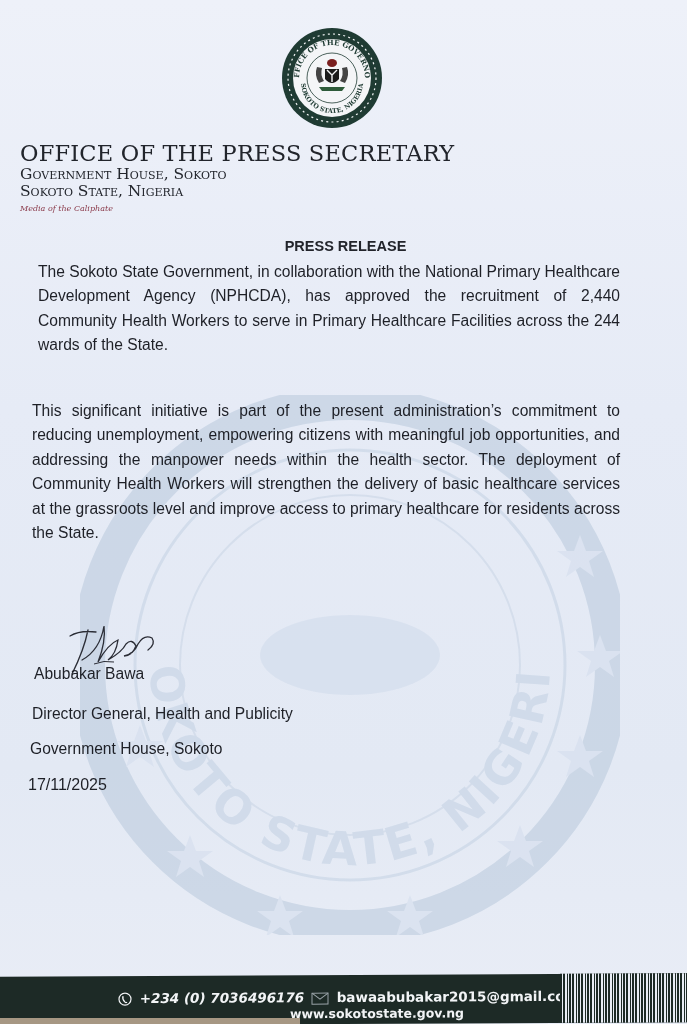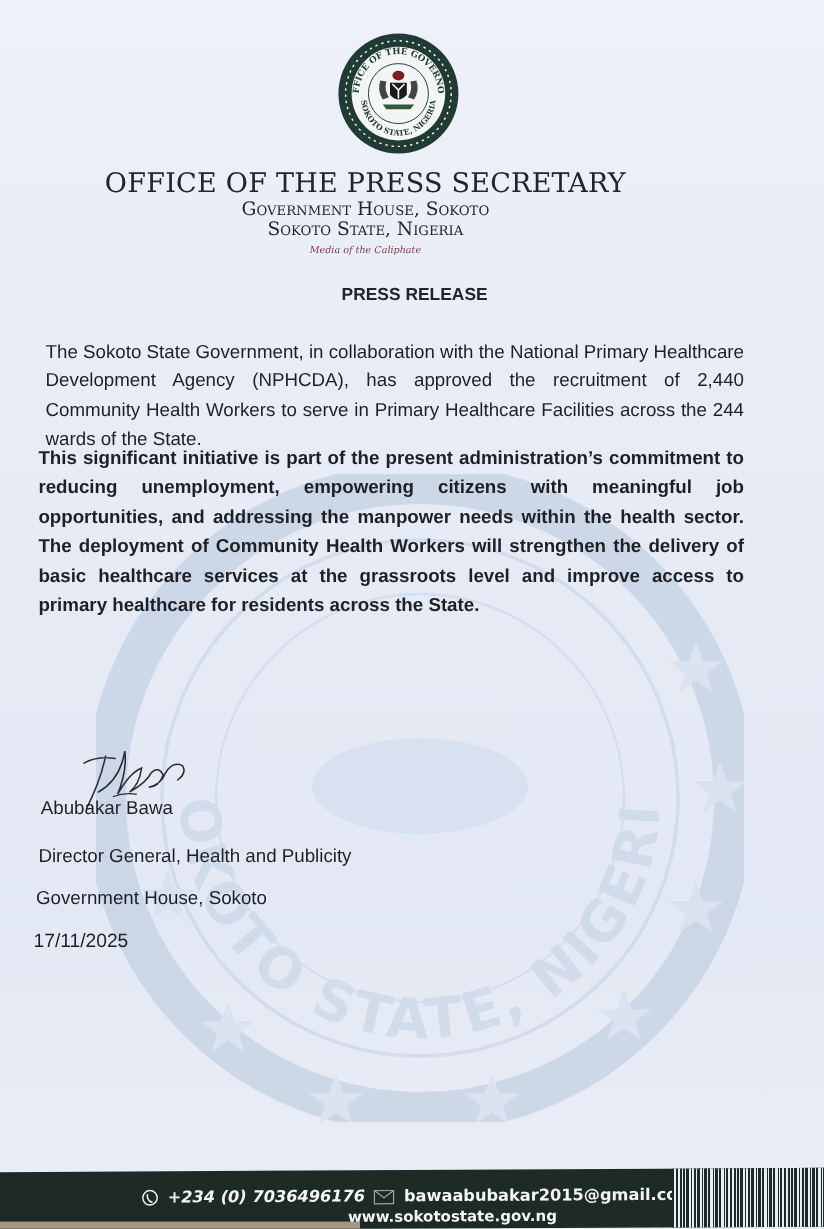--- a/index.html
+++ b/index.html
@@ -32,21 +32,20 @@
   
   .seal {
     position: absolute;
     left: 281px; top: 27px;
     width: 102px; height: 102px;
   }
   .header {
     position: absolute;
     left: 0; top: 140px;
     width: 589px;
-    text-align: center;
     font-family: "DejaVu Serif", serif;
   }
   .header .office {
     font-size: 22.5px;
     letter-spacing: 0.2px;
     color: #22252c;
     line-height: 26px;
     margin-left: 20px;
   }
   .header .sub {
@@ -78,22 +77,22 @@
   .body-text {
     position: absolute;
     left: 34px;
     width: 586px;
     font-family: "Liberation Sans", sans-serif;
     font-size: 15.6px;
     line-height: 24.4px;
     text-align: justify;
     color: #1e2027;
   }
-  .p1 { top: 282px; left: 38px; width: 582px; }
-  .p2 { top: 371px; left: 32px; width: 588px; font-weight: bold; }
+  .p1 { top: 260px; left: 38px; width: 582px; }
+  .p2 { top: 399px; left: 32px; width: 588px; }
   .p3 { top: 566px; left: 38px; width: 584px; }
   .sig {
     position: absolute;
     left: 58px; top: 620px;
     width: 110px; height: 70px;
   }
   .signoff {
     position: absolute;
     left: 30px;
     font-family: "Liberation Sans", sans-serif;

